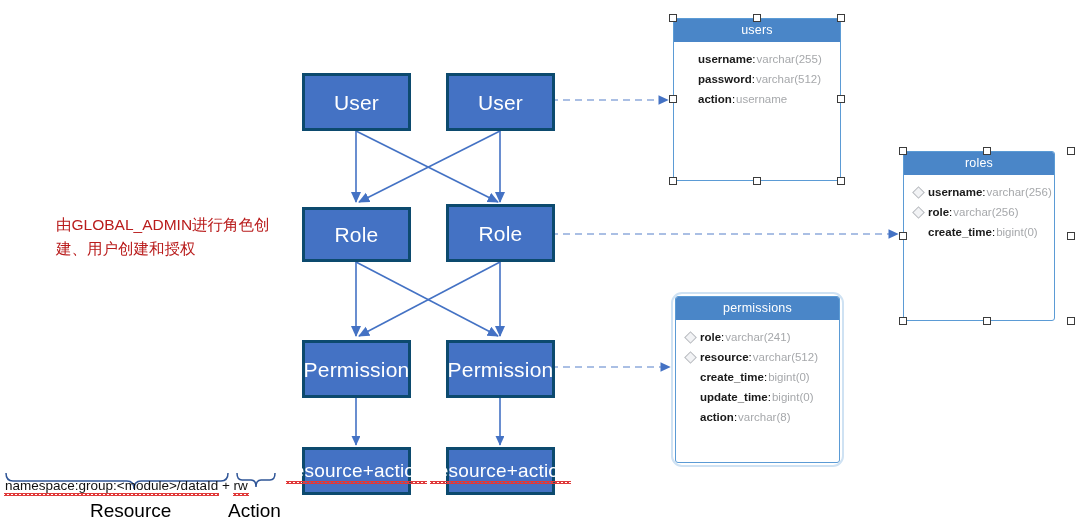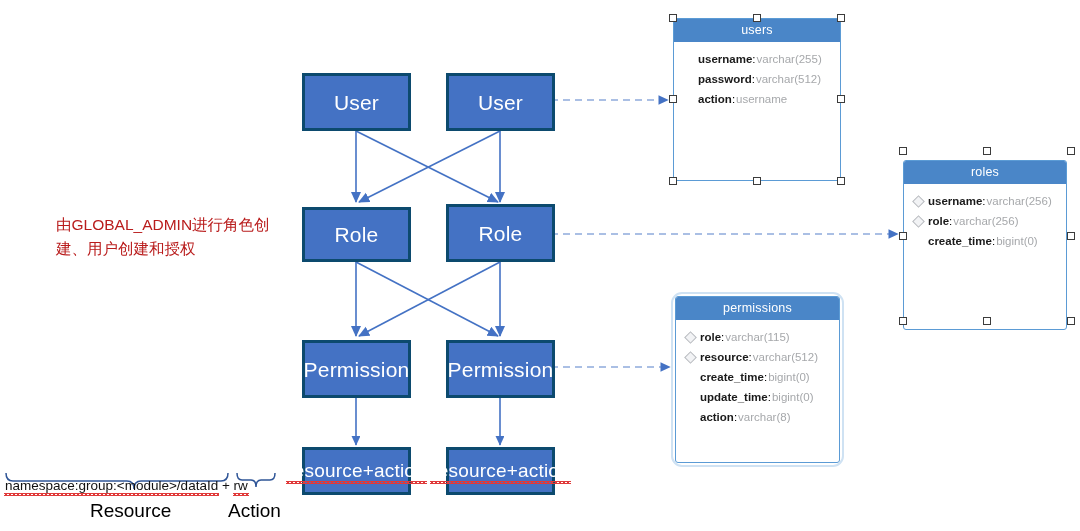--- a/index.html
+++ b/index.html
@@ -280,21 +280,21 @@
 
   <div class="handle" style="left:669px; top:14px;"></div>
   <div class="handle" style="left:753px; top:14px;"></div>
   <div class="handle" style="left:837px; top:14px;"></div>
   <div class="handle" style="left:669px; top:95px;"></div>
   <div class="handle" style="left:837px; top:95px;"></div>
   <div class="handle" style="left:669px; top:177px;"></div>
   <div class="handle" style="left:753px; top:177px;"></div>
   <div class="handle" style="left:837px; top:177px;"></div>
 
-  <div class="dbtable" style="left:903px; top:160px; width:164px; height:170px;">
+  <div class="dbtable" style="left:903px; top:151px; width:152px; height:170px;">
     <div class="thead">roles</div>
     <div class="tbody">
       <div class="row">
         <span class="keyicon"></span>
         <span class="fname">username</span>
         <span>:</span>
         <span class="ftype">varchar(256)</span>
       </div>
       <div class="row">
         <span class="keyicon"></span>
@@ -320,21 +320,21 @@
   <div class="handle" style="left:983px; top:317px;"></div>
   <div class="handle" style="left:1067px; top:317px;"></div>
 
   <div class="dbtable" style="left:675px; top:296px; width:165px; height:167px;">
     <div class="thead">permissions</div>
     <div class="tbody">
       <div class="row">
         <span class="keyicon"></span>
         <span class="fname">role</span>
         <span>:</span>
-        <span class="ftype">varchar(115)</span>
+        <span class="ftype">varchar(241)</span>
       </div>
       <div class="row">
         <span class="keyicon"></span>
         <span class="fname">resource</span>
         <span>:</span>
         <span class="ftype">varchar(512)</span>
       </div>
       <div class="row">
         <span class="keyspacer"></span>
         <span class="fname">create_time</span>

